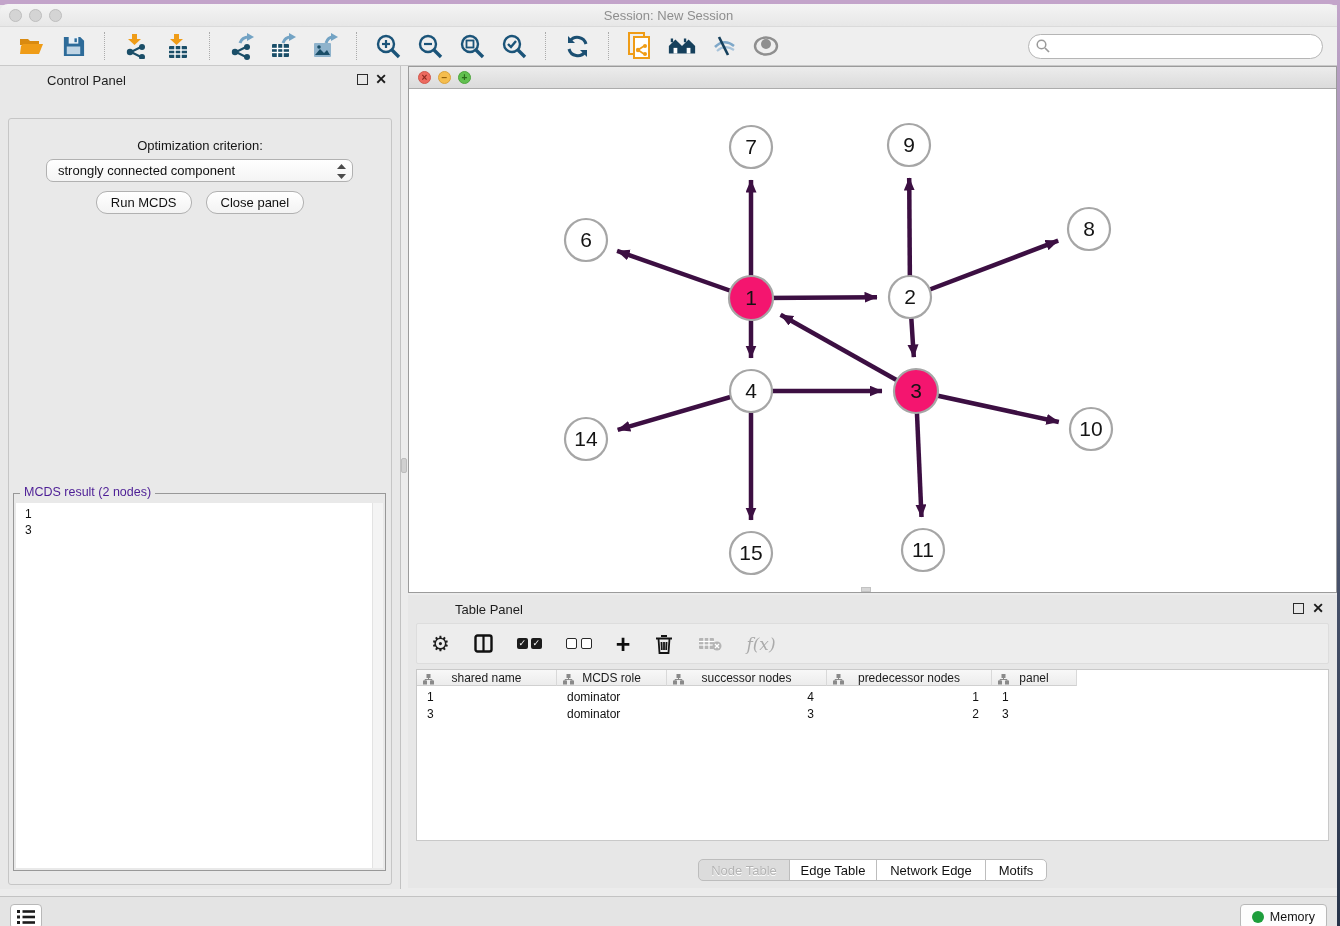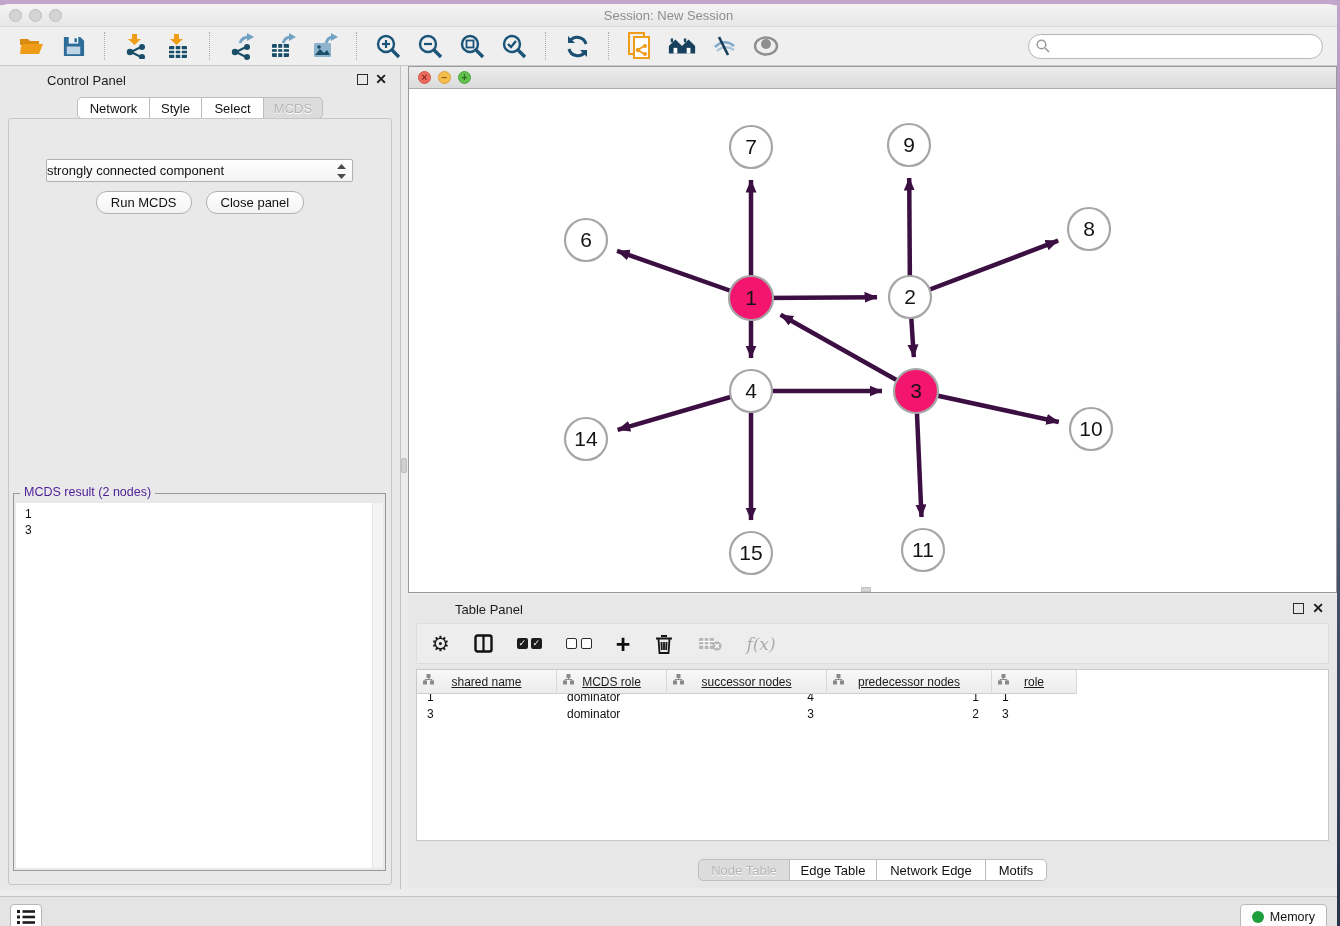--- a/index.html
+++ b/index.html
@@ -44,22 +44,22 @@
   .seg { height:22px; background:#fff; border:1px solid #BDBDBD; font-size:13px; color:#111;
     display:flex; align-items:center; justify-content:center; margin-left:-1px; }
   .seg.first { border-radius:5px 0 0 5px; margin-left:0; }
   .seg.last  { border-radius:0 5px 5px 0; }
   .seg.disabled { background:#DCDCDC; color:#B4B4B4; text-shadow:0 1px 0 #fff; }
 
   .cp-body { position:absolute; left:8px; right:8px; top:52px; bottom:4px;
     background:#E9E9E9; border:1px solid #C6C6C6; border-radius:3px; }
   .crit-label { position:absolute; top:19px; left:0; right:0; text-align:center; font-size:13px; color:#151515; }
   .dropdown { position:absolute; top:40px; left:37px; right:38px; height:23px;
-    background:linear-gradient(#FFF,#F4F4F4); border:1px solid #B1B1B1; border-radius:2px;
-    display:flex; align-items:center; font-size:13px; color:#111; }
+    background:linear-gradient(#FFF,#F4F4F4); border:1px solid #B1B1B1; border-radius:7px;
+    display:flex; align-items:center; padding-left:11px; font-size:13px; color:#111; }
   .dd-stepper { position:absolute; right:5px; top:3px; }
   .btn-row { position:absolute; top:72px; left:0; right:0; display:flex; justify-content:center; gap:14px; }
   .mac-btn { height:23px; background:linear-gradient(#FFF,#F3F3F3); border:1px solid #B1B1B1;
     border-radius:11px; font-size:13px; color:#111; display:flex; align-items:center; justify-content:center; padding:0 14px; }
 
   .result-box { position:absolute; left:4px; right:5px; top:374px; bottom:13px; border:1px solid #989898; }
   .result-legend { position:absolute; top:-9px; left:6px; background:#E9E9E9; padding:0 4px;
     font-size:12.5px; color:#4c1d95; }
   .result-white { position:absolute; left:2px; right:2px; top:9px; bottom:2px; background:#fff; }
   .result-lines { white-space:pre; font-size:12px; line-height:16px; padding:3px 0 0 9px; color:#111; }
@@ -91,23 +91,23 @@
   .tp-ic { display:flex; align-items:center; justify-content:center; height:26px; }
   .gear-glyph { font-size:21px; color:#1F1F1F; line-height:22px; font-family:"DejaVu Sans",sans-serif; }
   .plus-glyph { font-size:25px; font-weight:bold; color:#0E0E0E; line-height:20px; }
   .cb { width:11px; height:11px; display:inline-block; border-radius:2px; }
   .cb-on { background:#1C1C1C; color:#fff; font-size:9px; line-height:11px; text-align:center; }
   .cb-off { background:#fff; border:1.6px solid #2A2A2A; }
   .fx-label { font-size:17px; font-style:italic; font-family:"DejaVu Serif",serif; color:#ABABAB; }
 
   .tbl { position:absolute; left:8px; right:8px; top:74px; height:172px; background:#fff; border:1px solid #C9C9C9; overflow:hidden; }
   .tbl-head { display:flex; height:19px; }
-  .th { position:relative; height:24px; background:linear-gradient(#F8F8F8,#ECECEC);
+  .th { position:relative; height:16px; background:linear-gradient(#F8F8F8,#ECECEC);
     border-right:1px solid #D9D9D9; border-bottom:1px solid #D0D0D0;
-    font-size:12px; color:#1B1B1B; display:flex; align-items:center; justify-content:center; flex:0 0 auto;text-decoration:underline; }
+    font-size:12px; color:#1B1B1B; display:flex; align-items:center; justify-content:center; flex:0 0 auto; }
   .tree-ic { position:absolute; left:6px; top:4px; }
   .tr { display:flex; height:17px; }
   .td { font-size:12px; color:#111; flex:0 0 auto; line-height:17px; }
   .td.left  { padding-left:10px; }
   .td.right { text-align:right; padding-right:13px; }
 
   .tp-tabs { position:absolute; bottom:7px; left:0; right:0; display:flex; justify-content:center; }
 
   
   .statusbar { position:absolute; left:0; right:3px; top:889px; height:37px; background:#E4E4E4;
@@ -293,28 +293,23 @@
     <input type="text" placeholder="" style="">
   </div>
 </div>
 
 <div class="control-panel">
   <div class="panel-head">
     <span class="panel-title">Control Panel</span>
     <span class="float-ic cp-float"></span>
     <span class="close-ic cp-close">✕</span>
   </div>
-  <div class="seg-tabs">
-    <div class="seg first" style="width:73px">Network</div>
-    <div class="seg" style="width:53px">Style</div>
-    <div class="seg" style="width:63px">Select</div>
-    <div class="seg last disabled" style="width:60px">MCDS</div>
-  </div>
 
   <div class="cp-body">
+    <div class="crit-label">Optimization criterion:</div>
     <div class="dropdown">
       <span>strongly connected component</span>
       <span class="dd-stepper">
         <svg width="11" height="17" viewBox="0 0 11 17">
             <path d="M5.5 1L10 6H1z" fill="#4B4B4B"></path>
             <path d="M5.5 16L1 11h9z" fill="#4B4B4B"></path>
           </svg>
       </span>
     </div>
     <div class="btn-row">
@@ -528,21 +523,21 @@
               <g stroke="#8a8a8a" stroke-width="1" fill="#8a8a8a">
                 <rect x="4" y="0.5" width="3" height="3"></rect>
                 <line x1="5.5" y1="3.5" x2="5.5" y2="5.5" fill="none"></line>
                 <line x1="2" y1="5.5" x2="9" y2="5.5" fill="none"></line>
                 <line x1="2" y1="5.5" x2="2" y2="7" fill="none"></line>
                 <line x1="9" y1="5.5" x2="9" y2="7" fill="none"></line>
                 <rect x="0.5" y="7" width="3" height="3"></rect>
                 <rect x="7.5" y="7" width="3" height="3"></rect>
               </g>
             </svg></span>
-          <span class="th-label">role</span>
+          <span class="th-label">panel</span>
         </div>
       </div>
     <div id="tbl-body">
         <div class="tr">
           <div class="td left" style="width:140px">1</div>
           <div class="td left" style="width:110px">dominator</div>
           <div class="td right" style="width:160px">4</div>
           <div class="td right" style="width:165px">1</div>
           <div class="td left" style="width:85px">1</div>
         </div>

